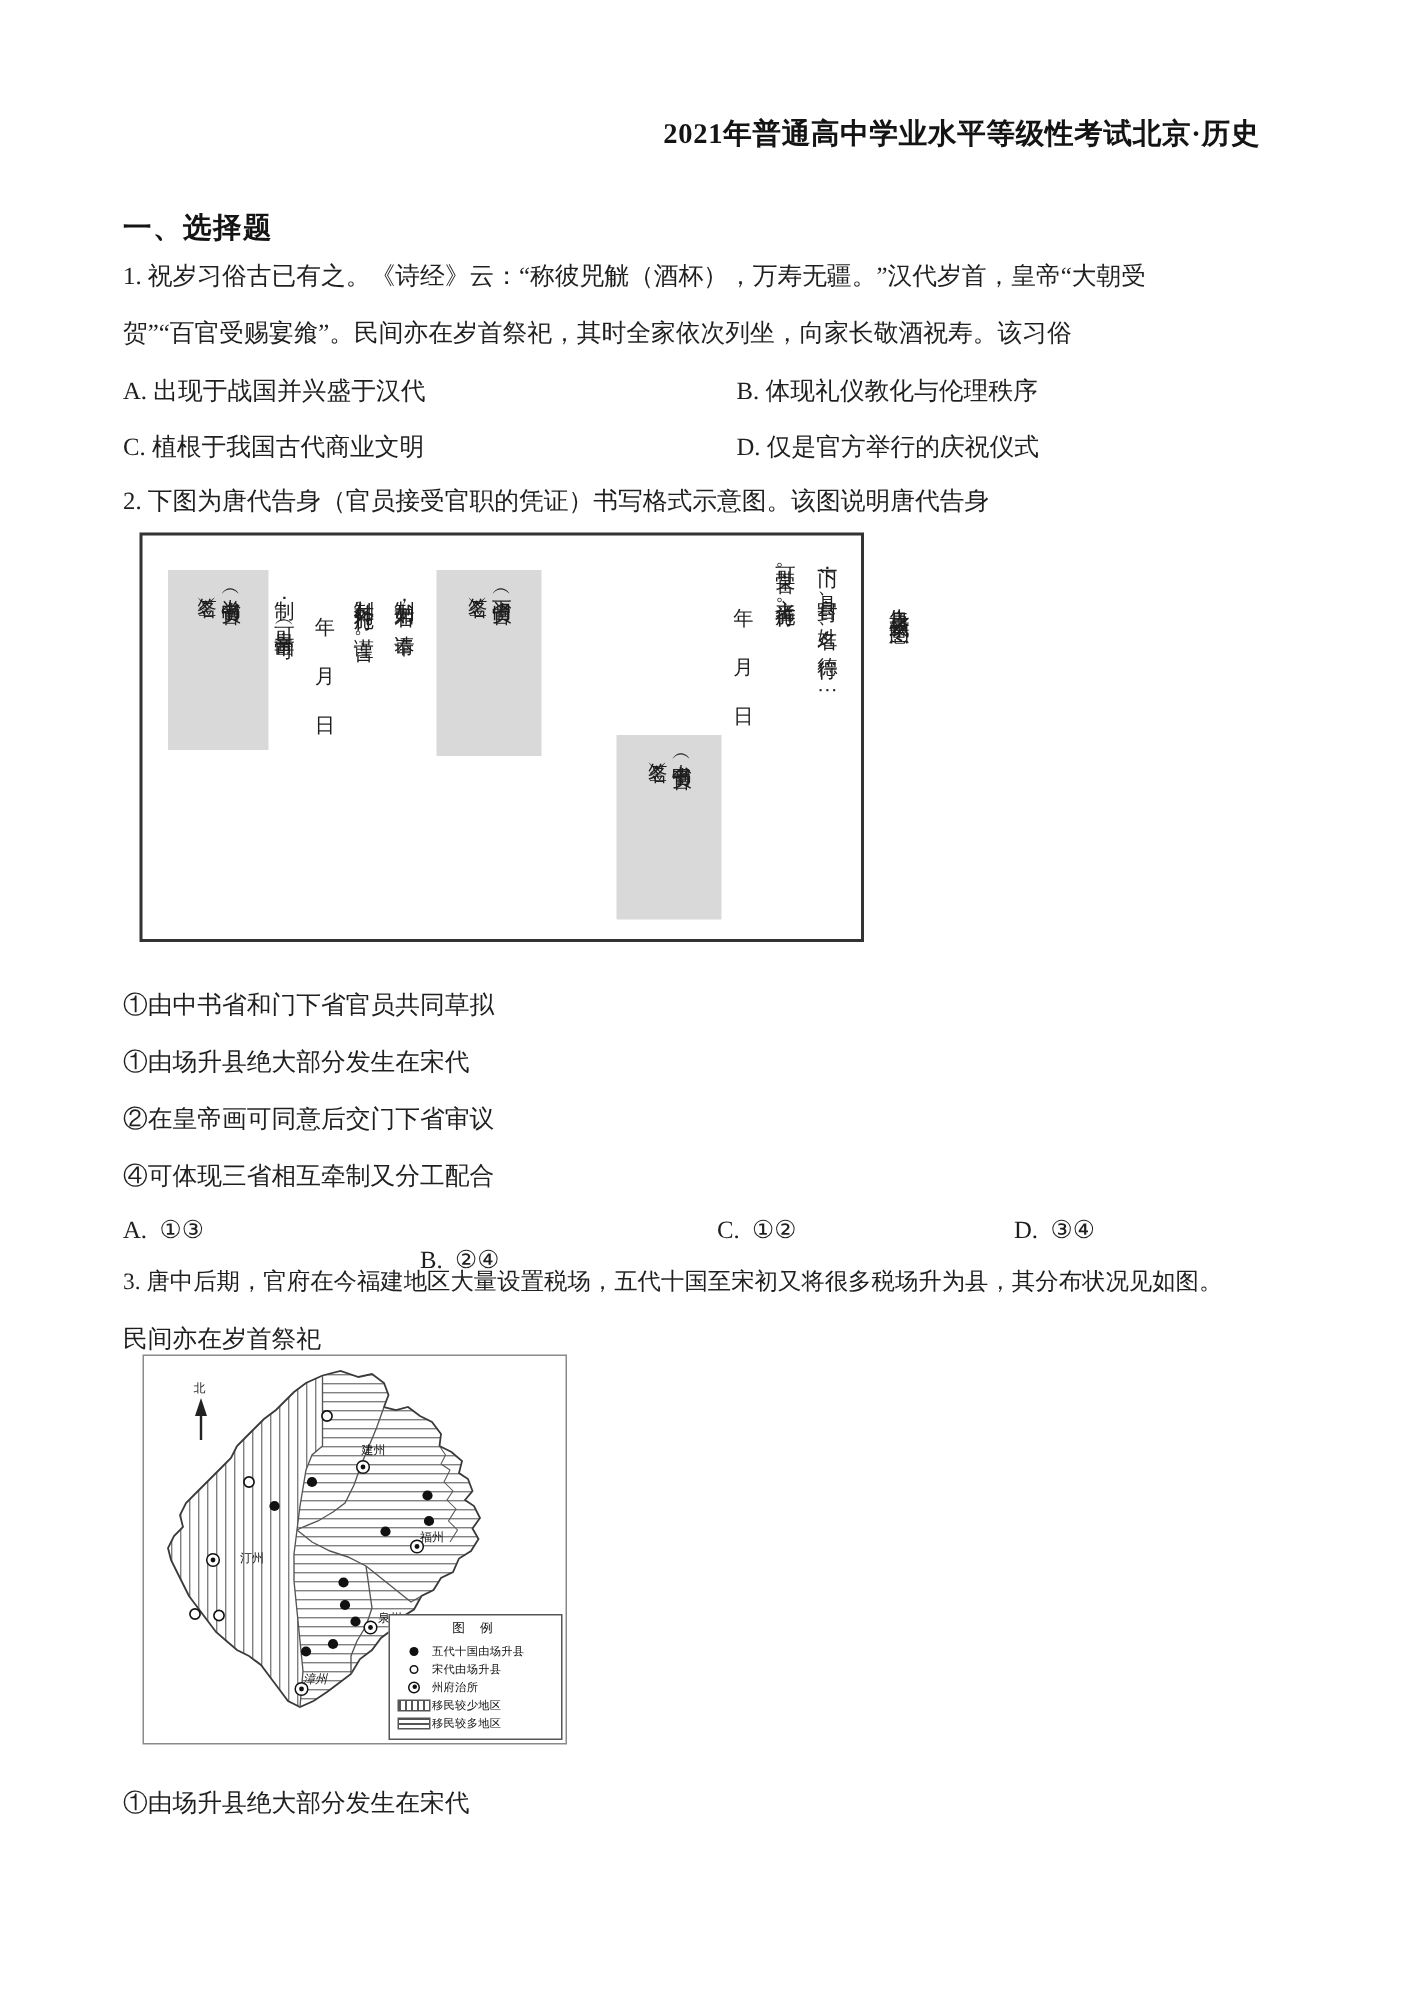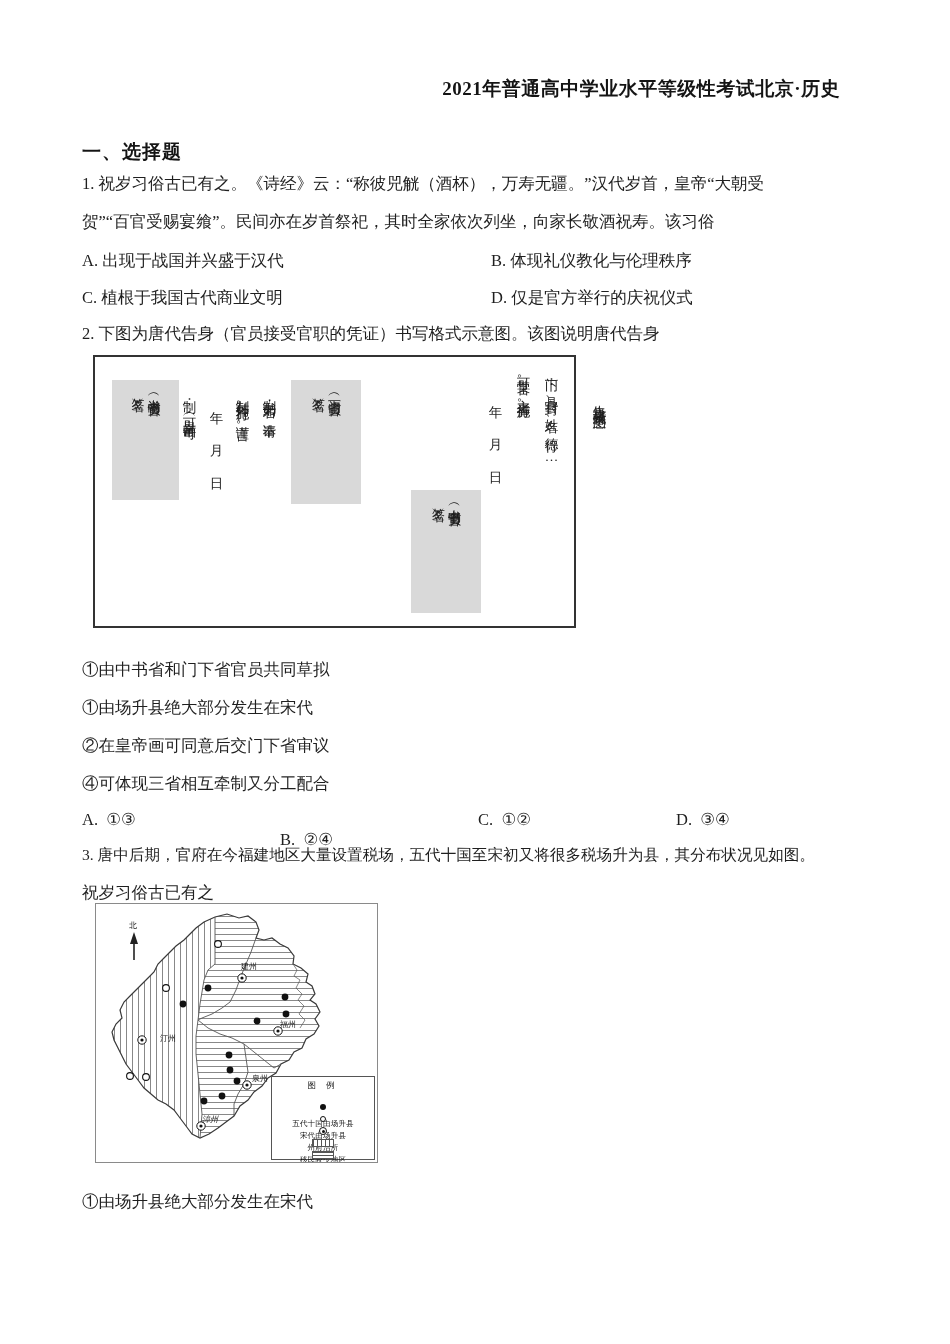--- a/index.html
+++ b/index.html
@@ -142,39 +142,38 @@
   .city-label {
     position: absolute;
     font-size: 8px;
     color: #111;
     white-space: nowrap;
     padding-left: 12px;
   }
   .legend-box {
     position: absolute;
     right: 2px; bottom: 2px;
-    width: 104px;
+    width: 116px;
     border: 1px solid #555;
     background: #fff;
     box-sizing: border-box;
     padding: 3px 4px 4px 4px;
   }
   .legend-title {
     text-align: center;
     font-size: 8.5px;
     letter-spacing: 4px;
     color: #111;
     margin-bottom: 3px;
   }
   .legend-row {
     display: flex;
     align-items: center;
     height: 11px;
     margin-bottom: 1px;
-    flex-direction: column;
   }
   .legend-sym {
     width: 24px;
     display: flex;
     align-items: center;
     justify-content: center;
     flex: 0 0 24px;
   }
   .legend-txt {
     font-size: 7.5px;
@@ -300,21 +299,21 @@
   <div class="opt-abcd" style="left:478px; top:810px;">
     <span>C.</span>&nbsp;
     <span>①②</span>
   </div>
   <div class="opt-abcd" style="left:676px; top:810px;">
     <span>D.</span>&nbsp;
     <span>③④</span>
   </div>
 
   <div class="qline" style="top:845px; font-size:15.6px;">3. 唐中后期，官府在今福建地区大量设置税场，五代十国至宋初又将很多税场升为县，其分布状况见如图。</div>
-  <div class="qline" style="top:883px;">祝岁习俗古已有之</div>
+  <div class="qline" style="top:883px;">民间亦在岁首祭祀</div>
 
   <div class="map-wrap">
     <div class="map-frame">
 
       <svg class="map-svg" width="283" height="260" viewBox="0 0 283 260">
         <defs>
           <pattern id="horzHatch" width="6" height="6" patternUnits="userSpaceOnUse">
             <rect width="6" height="6" fill="#ffffff"></rect>
             <line x1="0" y1="0.5" x2="6" y2="0.5" stroke="#6a6a6a" stroke-width="0.8"></line>
           </pattern>

